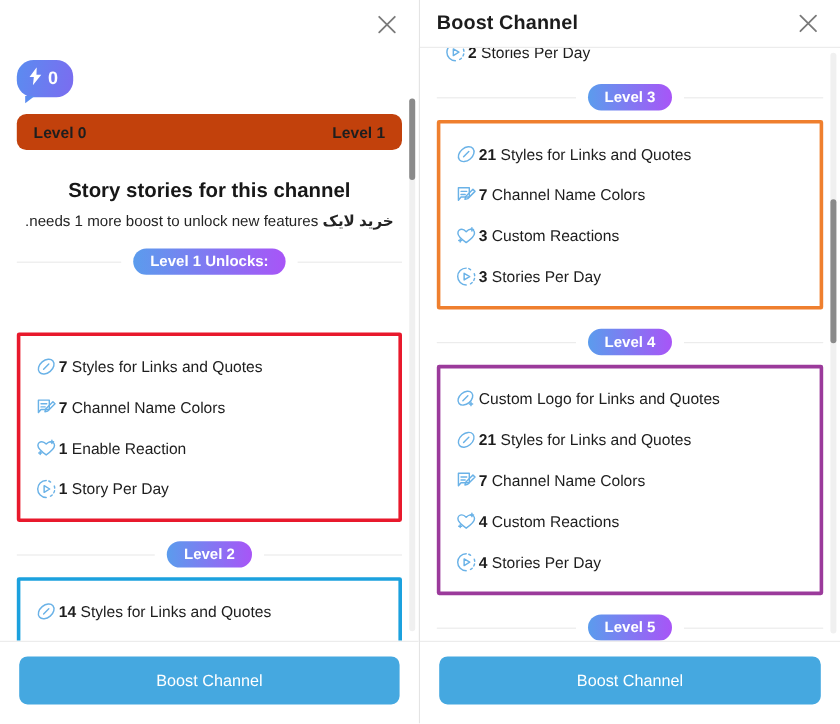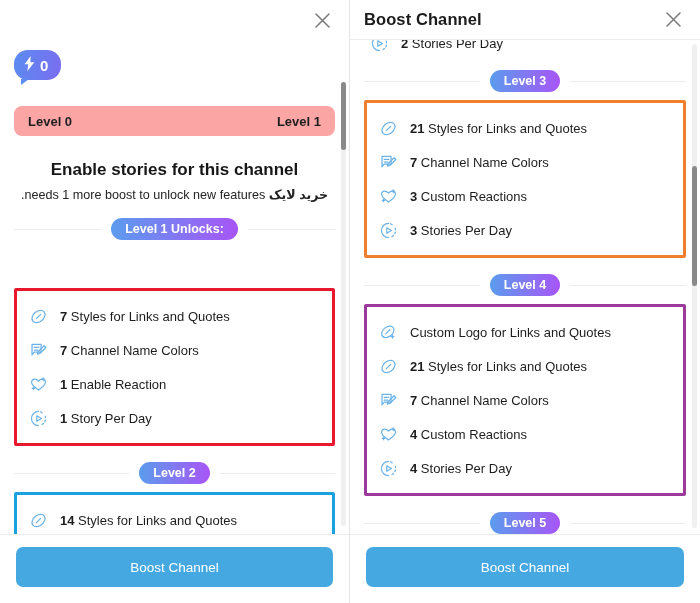--- a/index.html
+++ b/index.html
@@ -104,24 +104,24 @@
     position: absolute;
     left: 7px; bottom: -5px;
     width: 0; height: 0;
     border-left: 8px solid #5b8cf0;
     border-bottom: 6px solid transparent;
   }
   .bolt { display:block; }
 
   
   .level-bar {
-    margin: 22px 0 4px 0;
+    margin: 10px 0 4px 0;
     height: 30px;
     border-radius: 8px;
-    background: #fca5a5;
+    background: #c2410c;
     display: flex;
     align-items: center;
     justify-content: space-between;
     padding: 0 14px;
     font-size: 13px;
     font-weight: bold;
     color: #1e1e1e;
   }
 
   
@@ -170,21 +170,21 @@
     background: #ffffff;
   }
   .feature-list.boxed {
     border: 3px solid transparent;
     border-radius: 2px;
     padding: 8px 6px;
   }
   .feature-row {
     display: flex;
     align-items: center;
-    gap: 11px;
+    gap: 0;
     padding: 6px 4px;
   }
   .feature-icon {
     flex: 0 0 auto;
     width: 22px; height: 22px;
     display: flex; align-items: center; justify-content: center;
     color: #6ab2e7;
   }
   .feature-icon svg { display: block; }
   .feature-text {
@@ -258,21 +258,21 @@
             </span>
             <span>0</span>
           </div>
         </div>
 
         <div class="level-bar">
           <span>Level 0</span>
           <span>Level 1</span>
         </div>
 
-        <div class="headline">Enable stories for this channel</div>
+        <div class="headline">Story stories for this channel</div>
         <div class="subline">
           <span class="fa">خرید لایک</span><span> needs 1 more boost to unlock new features.</span>
         </div>
 
         <div class="level-divider">
           <div class="line"></div>
           <div class="level-pill">Level 1 Unlocks:</div>
           <div class="line"></div>
         </div>
 

